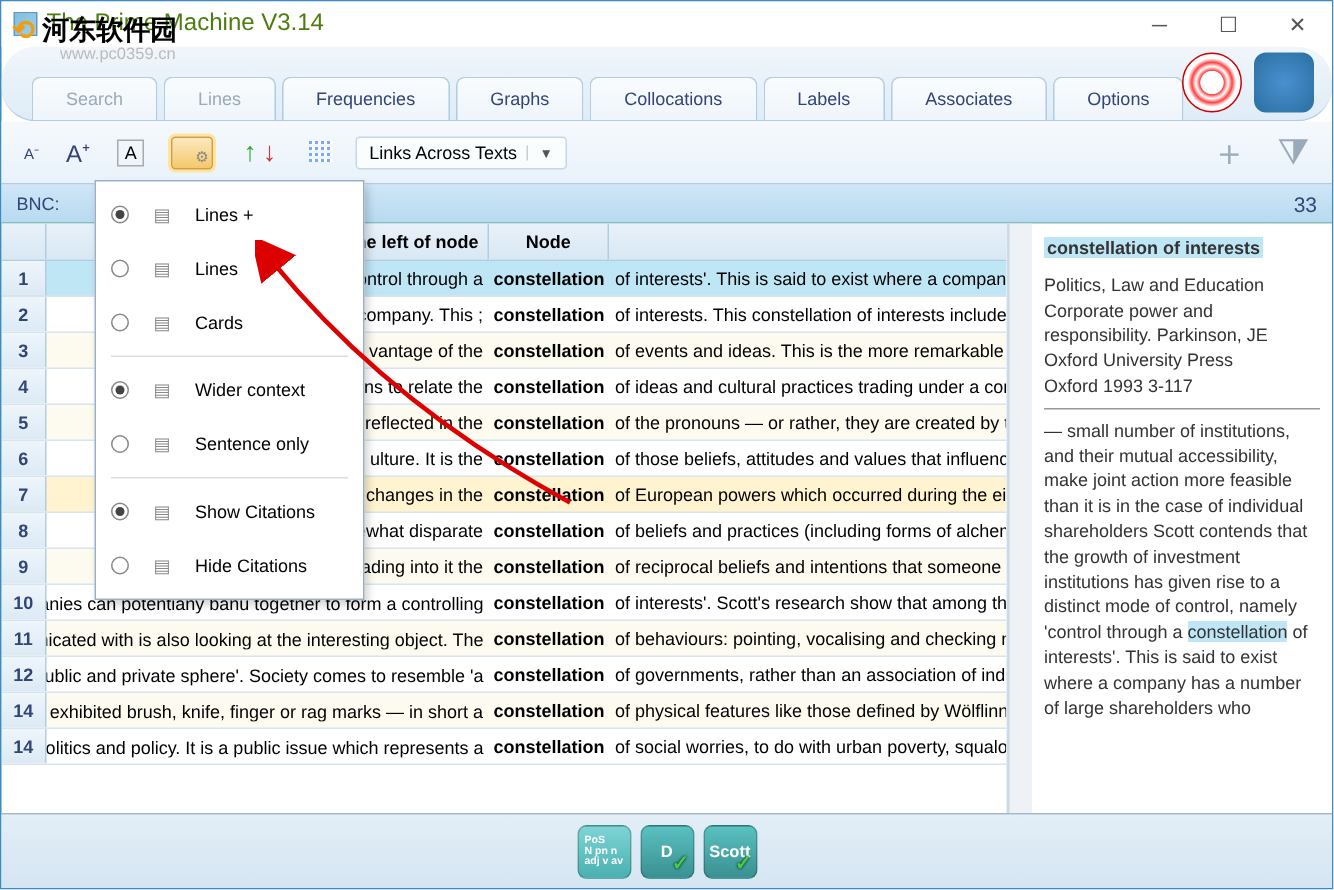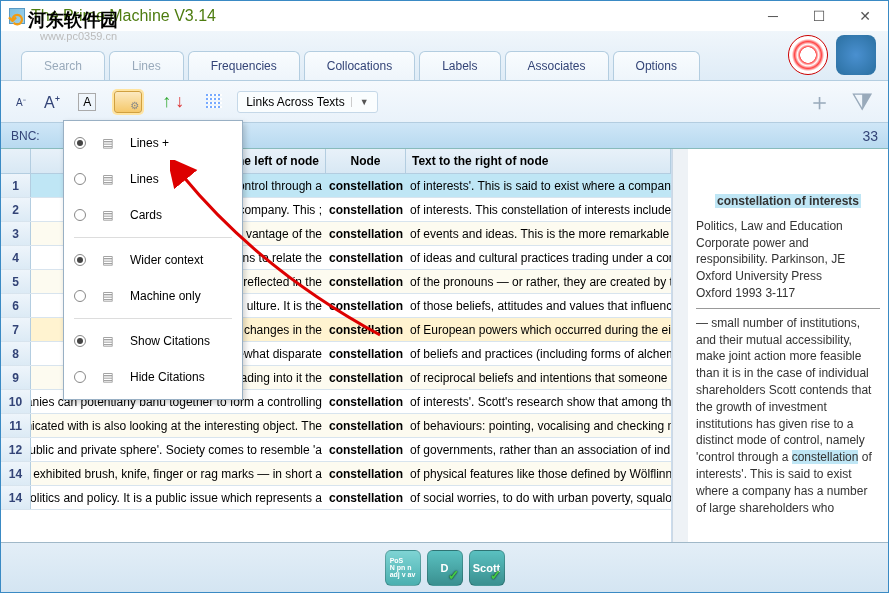--- a/index.html
+++ b/index.html
@@ -3,21 +3,21 @@
 <meta charset="utf-8">
 <style>
 * { box-sizing: border-box; margin: 0; padding: 0; font-family: "Segoe UI", Tahoma, sans-serif; }
 body { background: #fff; font-size: 12px; overflow: hidden; }
 .window { width: 889px; height: 593px; border: 1px solid #3a8ac4; display: flex; flex-direction: column; }
 .titlebar { height: 30px; background: #fff; display: flex; align-items: center; padding-left: 8px; }
 .titlebar .app-icon { width: 16px; height: 16px; background: linear-gradient(135deg,#7ec0e0,#a0d0e8); border: 1px solid #5a9ac4; margin-right: 6px; }
 .titlebar .title { font-size: 16px; color: #4d7c0f; flex: 1; }
 .titlebar .win-btn { width: 46px; height: 30px; display: flex; align-items: center; justify-content: center; color: #555; font-size: 14px; }
 
-.menubar-area { height: 50px; background: linear-gradient(#f0f6fb,#dfecf7); border-bottom: 1px solid #b3cde0; display: flex; align-items: flex-end; padding-left: 20px; position: relative; }
+.menubar-area { height: 50px; background: linear-gradient(#f0f6fb,#dfecf7); border-bottom: 1px solid #b3cde0; display: flex; align-items: flex-end; padding-left: 20px; position: relative; border-radius: 23px; }
 .tab { padding: 7px 22px; background: linear-gradient(#f9fcfe,#eef5fb); border: 1px solid #b3cde0; border-bottom: none; border-radius: 6px 6px 0 0; margin-right: 4px; font-size: 12px; color: #347; cursor: pointer; }
 .tab.faded { color: #9ab; }
 .tab-icons-right { position: absolute; right: 12px; top: 4px; display: flex; gap: 8px; }
 .big-icon { width: 40px; height: 40px; border-radius: 50%; display: flex; align-items: center; justify-content: center; font-size: 20px; }
 .life-ring { background: radial-gradient(circle,#fff 28%,#f44 30%,#fff 40%,#f44 50%,#fff 60%); border: 1px solid #c00; }
 .globe { background: radial-gradient(circle,#4a90d0,#2a6fa0); border-radius: 8px; }
 .watermark { position: absolute; left: 8px; top: 8px; font-size: 18px; font-weight: bold; color: #3a8ac4; z-index: 5; }
 .watermark .orange { color: #f39c12; }
 .watermark .cn { color: #000000; }
 .watermark-url { position: absolute; left: 40px; top: 30px; font-size: 11px; color: #bbb; z-index: 5; }
@@ -56,21 +56,21 @@
 .conc-row:nth-child(odd) { background: #fdfbf0; }
 .conc-row:nth-child(even) { background: #fff; }
 .conc-row.sel { background: #bfe6f5 !important; }
 .conc-row.hov { background: #fff3d0 !important; }
 .conc-row .col-num { color: #347; font-weight: bold; background: linear-gradient(#eef5fb,#dceaf5); border-right: 1px solid #b3cde0; height: 100%; display: flex; align-items: center; justify-content: center; }
 .conc-row .col-left { text-align: right; padding-right: 4px; overflow: hidden; direction: rtl; }
 .conc-row .col-node { font-weight: bold; text-align: left; padding-left: 3px; }
 .conc-row .col-right { padding-left: 4px; overflow: hidden; }
 
 .side-panel { width: 200px; padding: 8px; overflow-y: auto; font-size: 12px; color: #333; line-height: 1.4; }
-.side-panel .hl-title { text-align: center; margin-bottom: 8px; margin-top: 36px; }
+.side-panel .hl-title { margin-bottom: 8px; }
 .side-panel .hl-title span { background: #bfe6f5; font-weight: bold; padding: 0 2px; }
 .side-panel .meta-block { border-bottom: 1px solid #999; padding-bottom: 6px; margin-bottom: 6px; }
 .side-panel .meta-title { font-weight: normal; }
 .side-panel .hl { background: #bfe6f5; }
 
 .status-bar { height: 50px; background: linear-gradient(#e3eef7,#d4e5f2); border-top: 1px solid #a0b8c8; display: flex; align-items: center; justify-content: center; gap: 6px; }
 .status-btn { width: 36px; height: 36px; border-radius: 6px; display: flex; align-items: center; justify-content: center; font-weight: bold; color: #fff; font-size: 11px; border: 1px solid rgba(0,0,0,.2); }
 .sb-pos { background: linear-gradient(#7fd4d4,#4ab0b0); }
 .sb-d { background: linear-gradient(#5ac cone,#3a9898); background: linear-gradient(#5ac0c0,#3a9090); position: relative; }
 .sb-d::after { content: "✓"; position: absolute; right: 2px; bottom: 2px; color: #4c4; font-size: 14px; text-shadow: 0 0 2px #000; }
@@ -105,20 +105,21 @@
 
   <div class="watermark">
     <span class="orange">⟲</span> <span class="cn">河东软件园</span>
   </div>
   <div class="watermark-url">www.pc0359.cn</div>
 
   <div class="menubar-area">
     <div class="tab faded">Search</div>
     <div class="tab faded">Lines</div>
     <div class="tab">Frequencies</div>
+    <div class="tab">Graphs</div>
     <div class="tab">Collocations</div>
     <div class="tab">Labels</div>
     <div class="tab">Associates</div>
     <div class="tab">Options</div>
     <div class="tab-icons-right">
       <div class="big-icon life-ring"></div>
       <div class="big-icon globe"></div>
     </div>
   </div>
 
@@ -163,21 +164,20 @@
     <span>BNC:</span>
     <span class="count">33</span>
   </div>
 
   <div class="main-area">
     <div class="conc-panel">
       <div class="conc-header">
         <div class="col-num"></div>
         <div class="col-left">he left of node</div>
         <div class="col-node">Node</div>
-        <div class="col-right">Text to the right of node</div>
       </div>
       <div class="conc-body" id="conc-body">
           <div class="conc-row sel">
             <div class="col-num">1</div>
             <div class="col-left">se to …                    control through a</div>
             <div class="col-node">constellation</div>
             <div class="col-right">of interests'. This is said to exist where a company has</div>
           </div>
           <div class="conc-row">
             <div class="col-num">2</div>
@@ -303,21 +303,21 @@
     </div>
     <div class="menu-sep"></div>
     <div class="menu-item">
       <span class="radio on"></span>
       <span class="mi-ic">▤</span>
       <span>Wider context</span>
     </div>
     <div class="menu-item">
       <span class="radio"></span>
       <span class="mi-ic">▤</span>
-      <span>Machine only</span>
+      <span>Sentence only</span>
     </div>
     <div class="menu-sep"></div>
     <div class="menu-item">
       <span class="radio on"></span>
       <span class="mi-ic">▤</span>
       <span>Show Citations</span>
     </div>
     <div class="menu-item">
       <span class="radio"></span>
       <span class="mi-ic">▤</span>

